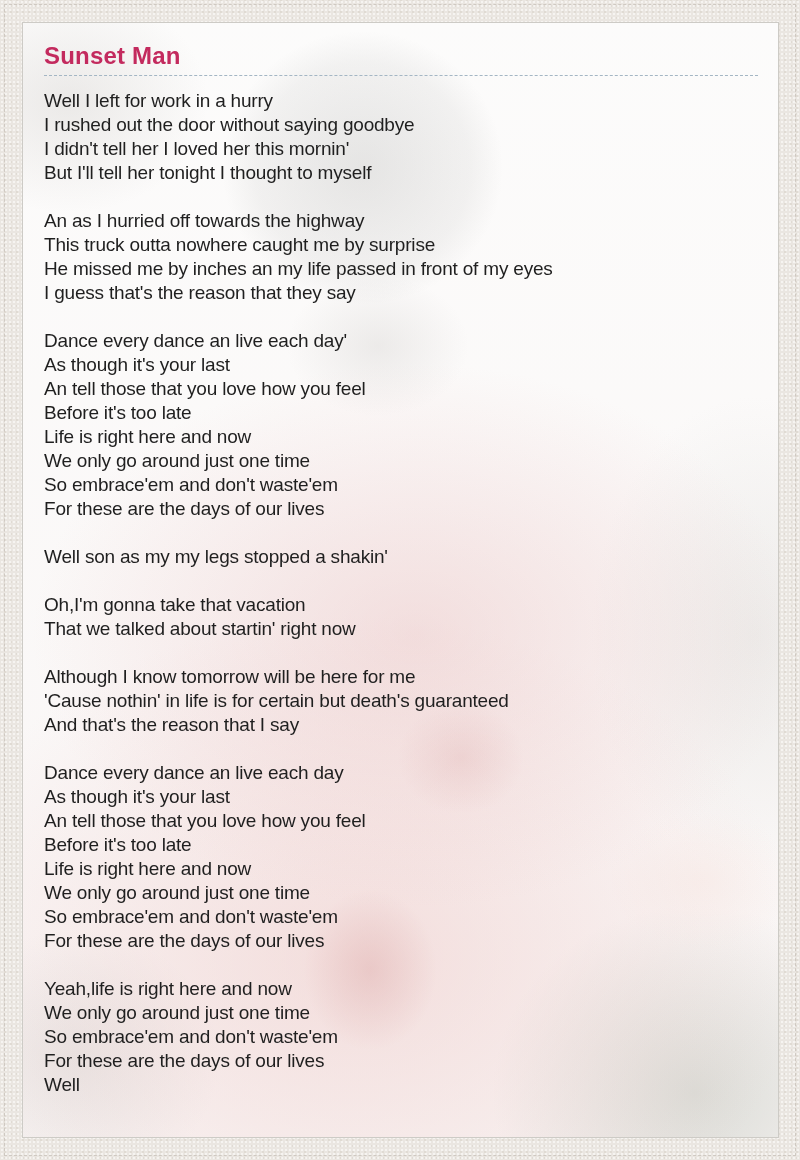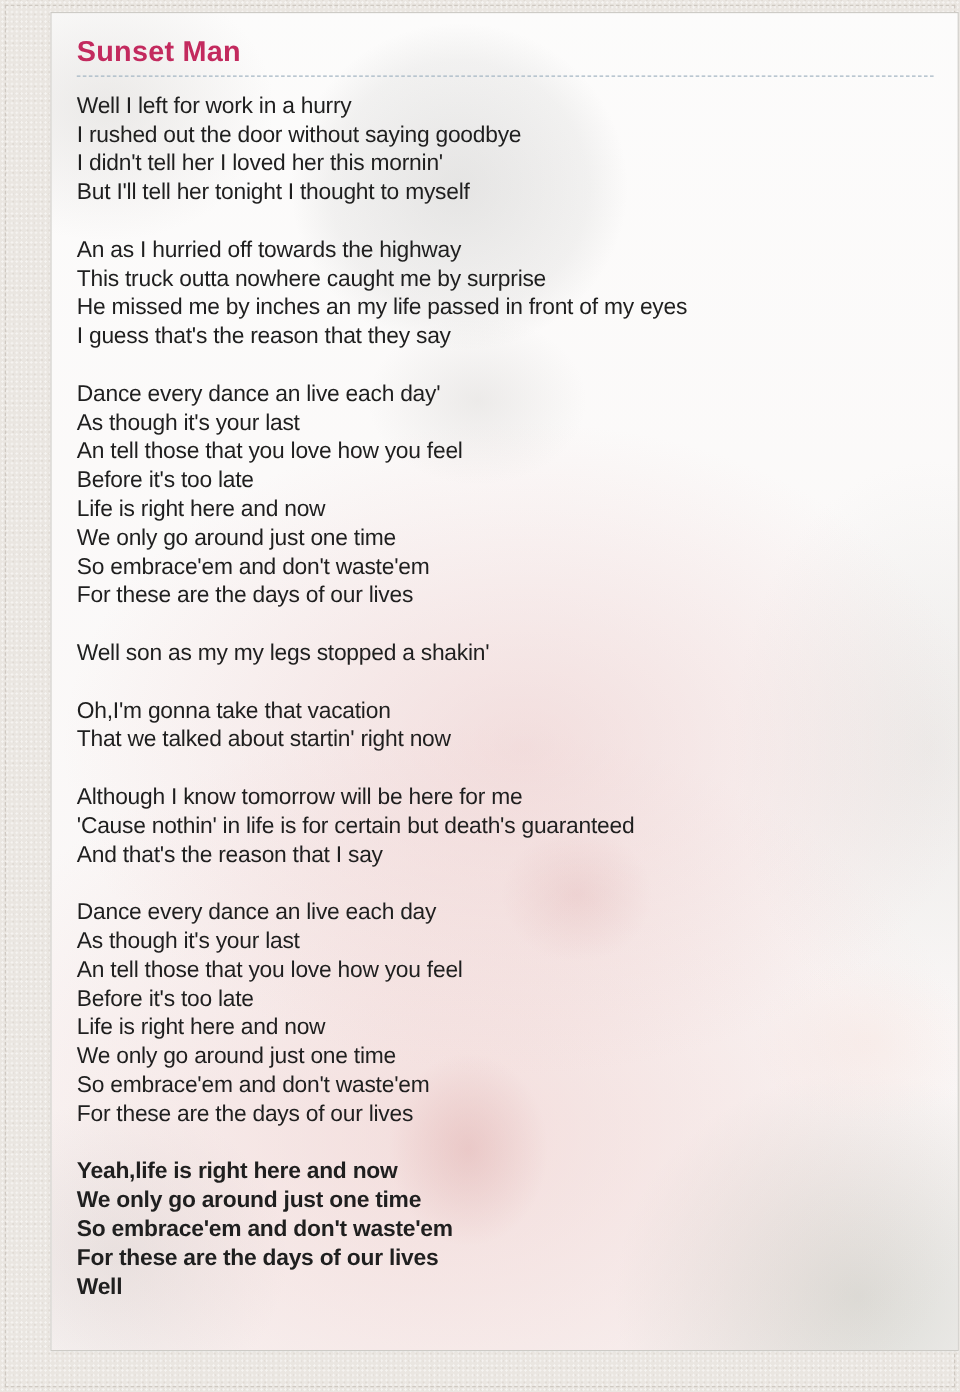--- a/index.html
+++ b/index.html
@@ -29,27 +29,26 @@
   }
   .page-dashed-border {
     position: absolute;
     inset: 4px;
     border: 1px dashed var(--c-page-dash);
     pointer-events: none;
   }
   .card {
     position: absolute;
     left: 22px;
-    top: 10px;
+    top: 22px;
     width: 757px;
     height: 1116px;
     background: #ffffff;
     border: 1px solid var(--c-card-border);
     overflow: hidden;
-    margin-left: 20px;
   }
   
   .photo-backdrop {
     position: absolute;
     inset: 0;
     pointer-events: none;
     background-image:
       radial-gradient(ellipse 200px 160px at 6% 7%,  rgba(196,192,188,0.30), transparent 70%),
       radial-gradient(ellipse 195px 190px at 45% 13%, rgba(150,150,148,0.22), rgba(150,150,148,0.10) 55%, transparent 72%),
       radial-gradient(ellipse 130px 100px at 47% 29%, rgba(168,164,160,0.18), transparent 70%),
@@ -92,21 +91,21 @@
     cursor: pointer;
   }
   .lyrics {
     margin-top: 13px;
     font-size: 19px;
     line-height: 24px;
     color: var(--c-text);
     letter-spacing: -0.2px;
   }
   .stanza { margin: 0 0 24px 0; }
-  .stanza:last-child { margin-bottom: 0; font-weight: bold; }
+  .stanza:last-child { margin-bottom: 0; }
 </style>
 </head>
 <body>
 
 <div class="page-dashed-border"></div>
 
 <div class="card">
   <div class="photo-backdrop"></div>
   <div class="content">
 

